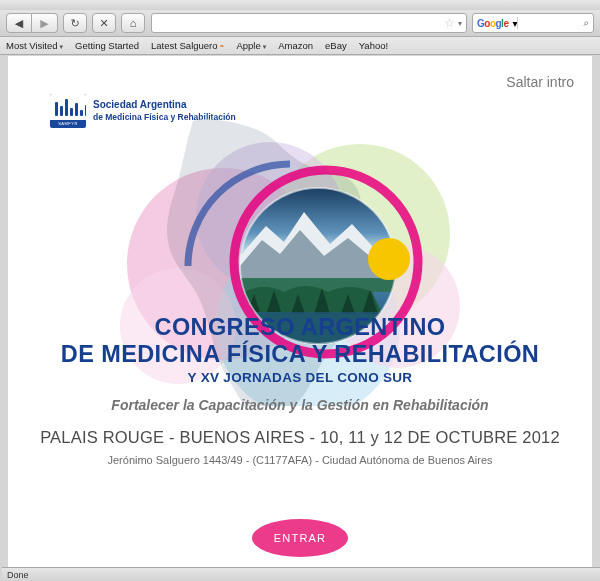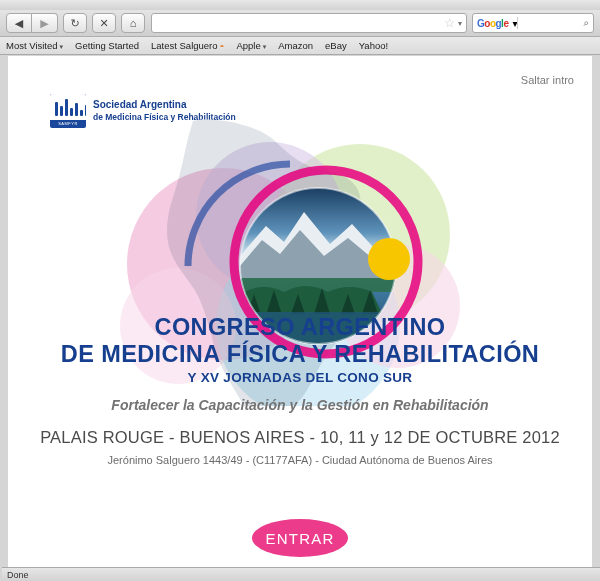--- a/index.html
+++ b/index.html
@@ -161,21 +161,21 @@
     display: flex;
     align-items: center;
     padding-left: 5px;
     box-sizing: border-box;
   }
 
   
   .skip {
     position: absolute;
     right: 18px; top: 18px;
-    font-size: 11px;
+    font-size: 14px;
     color: #7a7a7a;
   }
 
   .logo {
     position: absolute;
     left: 42px; top: 38px;
     display: flex;
     align-items: center;
   }
   .logo-mark {
@@ -253,21 +253,21 @@
 
   .enter-btn {
     position: absolute;
     left: 50%;
     transform: translateX(-50%);
     top: 463px;
     width: 96px; height: 38px;
     border-radius: 50%;
     background: #ec3b8b;
     color: #ffffff;
-    font-size: 15px;
+    font-size: 11px;
     letter-spacing: 1.2px;
     display: flex;
     align-items: center;
     justify-content: center;
     cursor: pointer;
   }
 </style>
 </head>
 <body>
 

